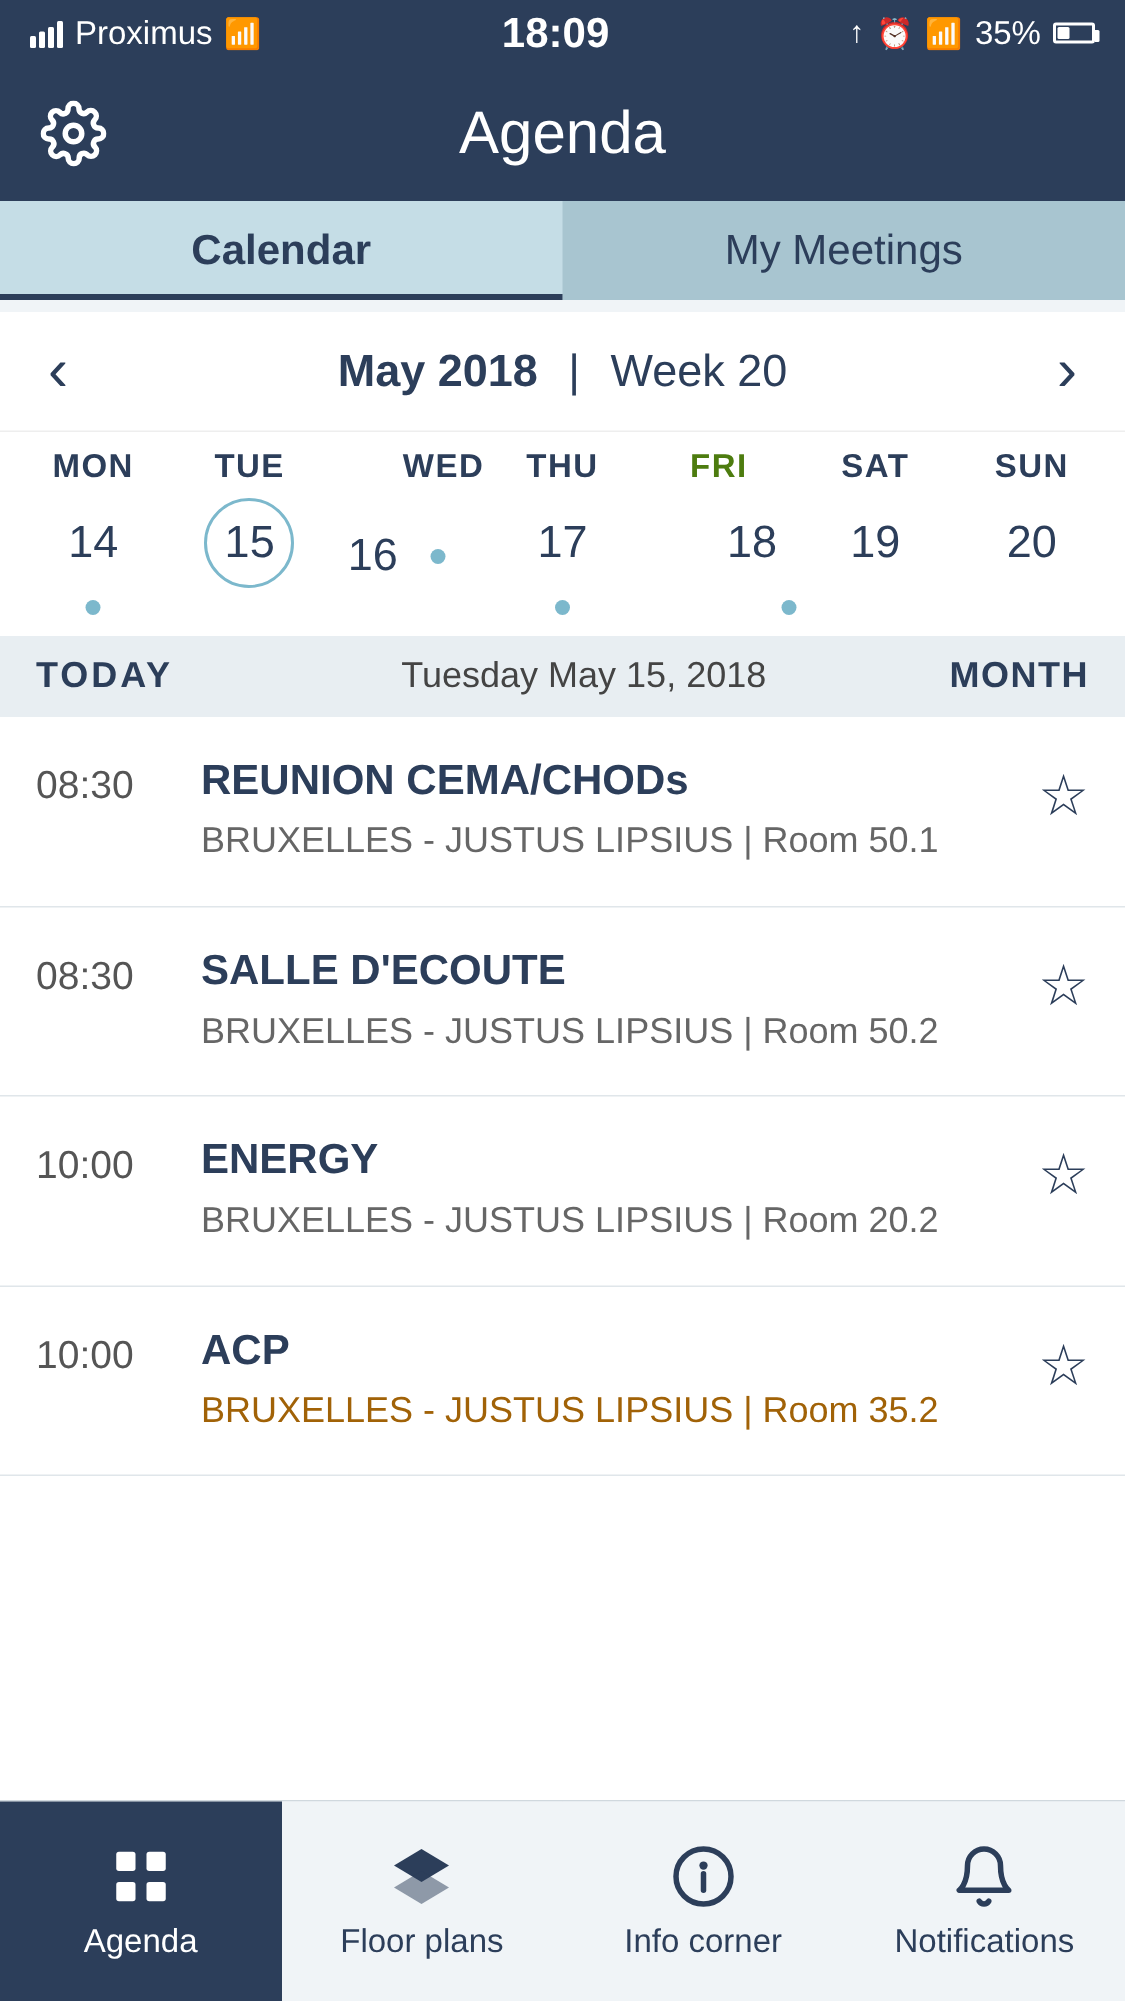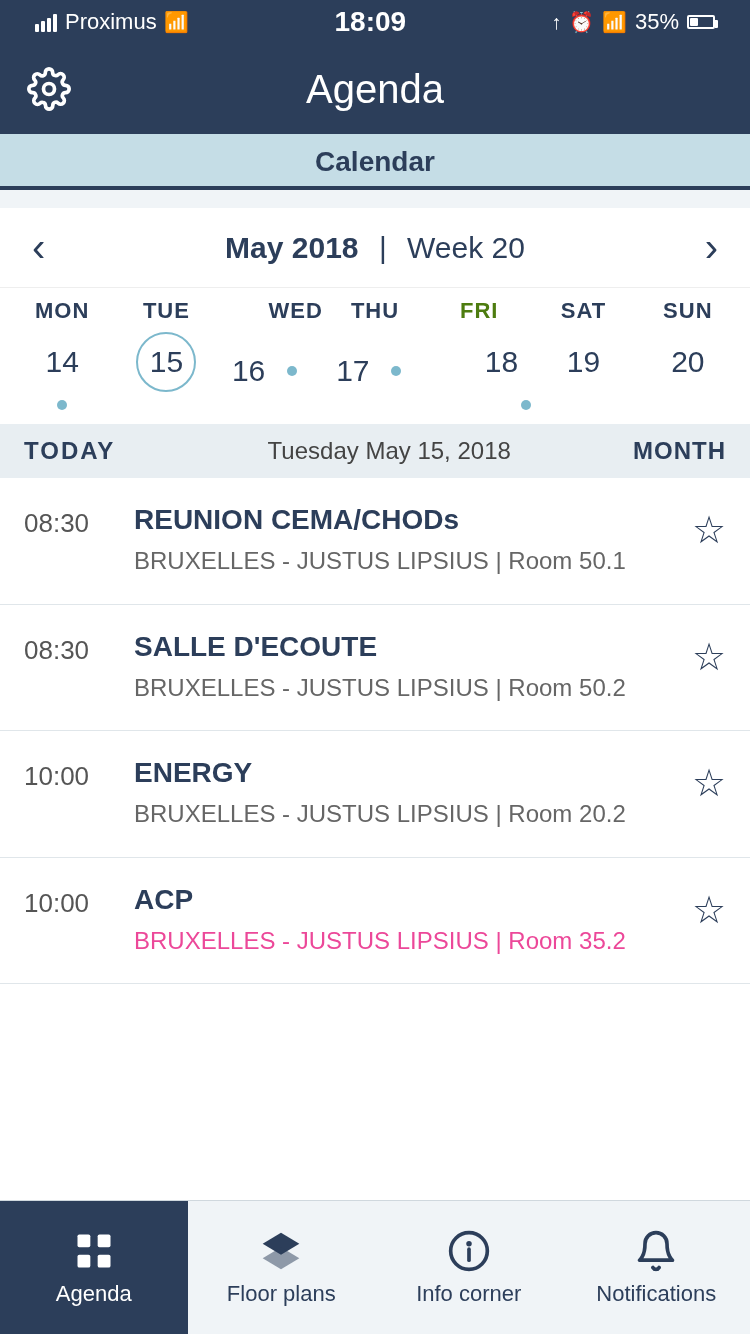--- a/index.html
+++ b/index.html
@@ -8,21 +8,21 @@
       font-family: -apple-system, BlinkMacSystemFont, 'Helvetica Neue', Arial, sans-serif;
       width: 750px;
       height: 1334px;
       overflow: hidden;
       background: #f0f4f7;
     }
   </style>
 </head>
 <body>
 
-<div style="background:#2c3e5a;color:white;height:44px;display:flex;align-items:center;justify-content:space-between;padding:0 35px;">
+<div style="background:#2c3e5a;color:white;height:44px;display:flex;align-items:center;justify-content:space-between;padding:0 20px;">
   <div style="display:flex;align-items:center;gap:8px;font-size:24px;">
 
     <span style="display:flex;align-items:flex-end;gap:2px;height:20px;">
       <span style="width:4px;height:8px;background:white;border-radius:1px;"></span>
       <span style="width:4px;height:11px;background:white;border-radius:1px;"></span>
       <span style="width:4px;height:14px;background:white;border-radius:1px;"></span>
       <span style="width:4px;height:18px;background:white;border-radius:1px;"></span>
     </span>
     <span style="font-size:22px;font-weight:500;">Proximus</span>
 
@@ -46,24 +46,27 @@
 <div style="background:#2c3e5a;color:white;height:90px;display:flex;align-items:center;justify-content:center;position:relative;padding:0 20px;">
   <div style="position:absolute;left:24px;width:50px;height:50px;display:flex;align-items:center;justify-content:center;">
     <svg width="44" height="44" viewBox="0 0 24 24" fill="none" stroke="white" stroke-width="2" stroke-linecap="round" stroke-linejoin="round">
       <circle cx="12" cy="12" r="3"></circle>
       <path d="M19.4 15a1.65 1.65 0 0 0 .33 1.82l.06.06a2 2 0 0 1-2.83 2.83l-.06-.06a1.65 1.65 0 0 0-1.82-.33 1.65 1.65 0 0 0-1 1.51V21a2 2 0 0 1-4 0v-.09A1.65 1.65 0 0 0 9 19.4a1.65 1.65 0 0 0-1.82.33l-.06.06a2 2 0 0 1-2.83-2.83l.06-.06A1.65 1.65 0 0 0 4.68 15a1.65 1.65 0 0 0-1.51-1H3a2 2 0 0 1 0-4h.09A1.65 1.65 0 0 0 4.6 9a1.65 1.65 0 0 0-.33-1.82l-.06-.06a2 2 0 0 1 2.83-2.83l.06.06A1.65 1.65 0 0 0 9 4.68a1.65 1.65 0 0 0 1-1.51V3a2 2 0 0 1 4 0v.09a1.65 1.65 0 0 0 1 1.51 1.65 1.65 0 0 0 1.82-.33l.06-.06a2 2 0 0 1 2.83 2.83l-.06.06A1.65 1.65 0 0 0 19.4 9a1.65 1.65 0 0 0 1.51 1H21a2 2 0 0 1 0 4h-.09a1.65 1.65 0 0 0-1.51 1z"></path>
     </svg>
   </div>
   <h1 style="font-size:40px;font-weight:400;color:white;">Agenda</h1>
 </div>
 
-<div style="background:#a8c5d0;display:flex;height:56px;">
+<div style="background:#a8c5d0;display:flex;height:66px;">
   <div style="flex:1;display:flex;align-items:center;justify-content:center;font-size:28px;font-weight:700;color:#2c3e5a;background:#c5dde6;position:relative;">
     <span>Calendar</span>
     <div style="position:absolute;bottom:0;left:0;right:0;height:4px;background:#2c3e5a;"></div>
+  </div>
+  <div style="flex:1;display:flex;align-items:center;justify-content:center;font-size:28px;font-weight:500;color:#2c3e5a;">
+    <span>My Meetings</span>
   </div>
 </div>
 
 <div style="position:absolute;top:208px;left:0;right:0;bottom:134px;overflow-y:auto;background:white;">
 
   <div style="display:flex;align-items:center;height:80px;padding:0 16px;border-bottom:1px solid #eee;">
     <div style="font-size:40px;color:#2c3e5a;cursor:pointer;padding:8px 16px;font-weight:300;">‹</div>
     <div style="flex:1;text-align:center;font-size:30px;font-weight:700;color:#2c3e5a;">
       <span>May 2018</span>
       <span style="font-weight:300;margin:0 12px;">|</span>
@@ -92,21 +95,21 @@
     <div style="flex:1;display:flex;flex-direction:column;align-items:center;gap:8px;">
       <div style="font-size:30px;color:#2c3e5a;width:60px;height:60px;display:flex;align-items:center;justify-content:center;border:2px solid #7cb8cc;border-radius:50%;">15</div>
       <div style="width:10px;height:10px;border-radius:50%;visibility:hidden;"></div>
     </div>
 
     <div style="flex:1;display:flex;flex-direction:row;align-items:center;gap:8px;">
       <div style="font-size:30px;color:#2c3e5a;width:60px;height:60px;display:flex;align-items:center;justify-content:center;">16</div>
       <div style="width:10px;height:10px;border-radius:50%;background:#7cb8cc;"></div>
     </div>
 
-    <div style="flex:1;display:flex;align-items:center;gap:8px;">
+    <div style="flex:1;display:flex;flex-direction:column;align-items:center;gap:8px;">
       <div style="font-size:30px;color:#2c3e5a;width:60px;height:60px;display:flex;align-items:center;justify-content:center;">17</div>
       <div style="width:10px;height:10px;border-radius:50%;background:#7cb8cc;"></div>
     </div>
 
     <div style="flex:1;display:flex;flex-direction:column;align-items:flex-end;gap:8px;">
       <div style="font-size:30px;color:#2c3e5a;width:60px;height:60px;display:flex;align-items:center;justify-content:center;">18</div>
       <div style="width:10px;height:10px;border-radius:50%;background:#7cb8cc;"></div>
     </div>
 
     <div style="flex:1;display:flex;flex-direction:column;align-items:center;gap:8px;">
@@ -152,21 +155,21 @@
         <div style="font-size:28px;font-weight:700;color:#2c3e5a;margin-bottom:8px;">ENERGY</div>
         <div style="font-size:24px;color:#666;line-height:1.4;">BRUXELLES - JUSTUS LIPSIUS | Room 20.2</div>
       </div>
       <div style="font-size:38px;color:#2c3e5a;padding-top:4px;cursor:pointer;">☆</div>
     </div>
 
     <div style="display:flex;align-items:flex-start;padding:26px 24px;border-bottom:1px solid #e0e6ea;gap:20px;">
       <div style="font-size:26px;color:#555;min-width:90px;padding-top:4px;">10:00</div>
       <div style="flex:1;">
         <div style="font-size:28px;font-weight:700;color:#2c3e5a;margin-bottom:8px;">ACP</div>
-        <div style="font-size:24px;color:#ec4899;line-height:1.4;">BRUXELLES - JUSTUS LIPSIUS | Room 35.2</div>
+        <div style="font-size:24px;color:#a16207;line-height:1.4;">BRUXELLES - JUSTUS LIPSIUS | Room 35.2</div>
       </div>
       <div style="font-size:38px;color:#2c3e5a;padding-top:4px;cursor:pointer;">☆</div>
     </div>
 
   </div>
 </div>
 
 <div style="position:absolute;bottom:0;left:0;right:0;height:134px;display:flex;border-top:1px solid #d0d8de;">
 
   <div style="flex:1;display:flex;flex-direction:column;align-items:center;justify-content:center;gap:8px;background:#2c3e5a;cursor:pointer;">

